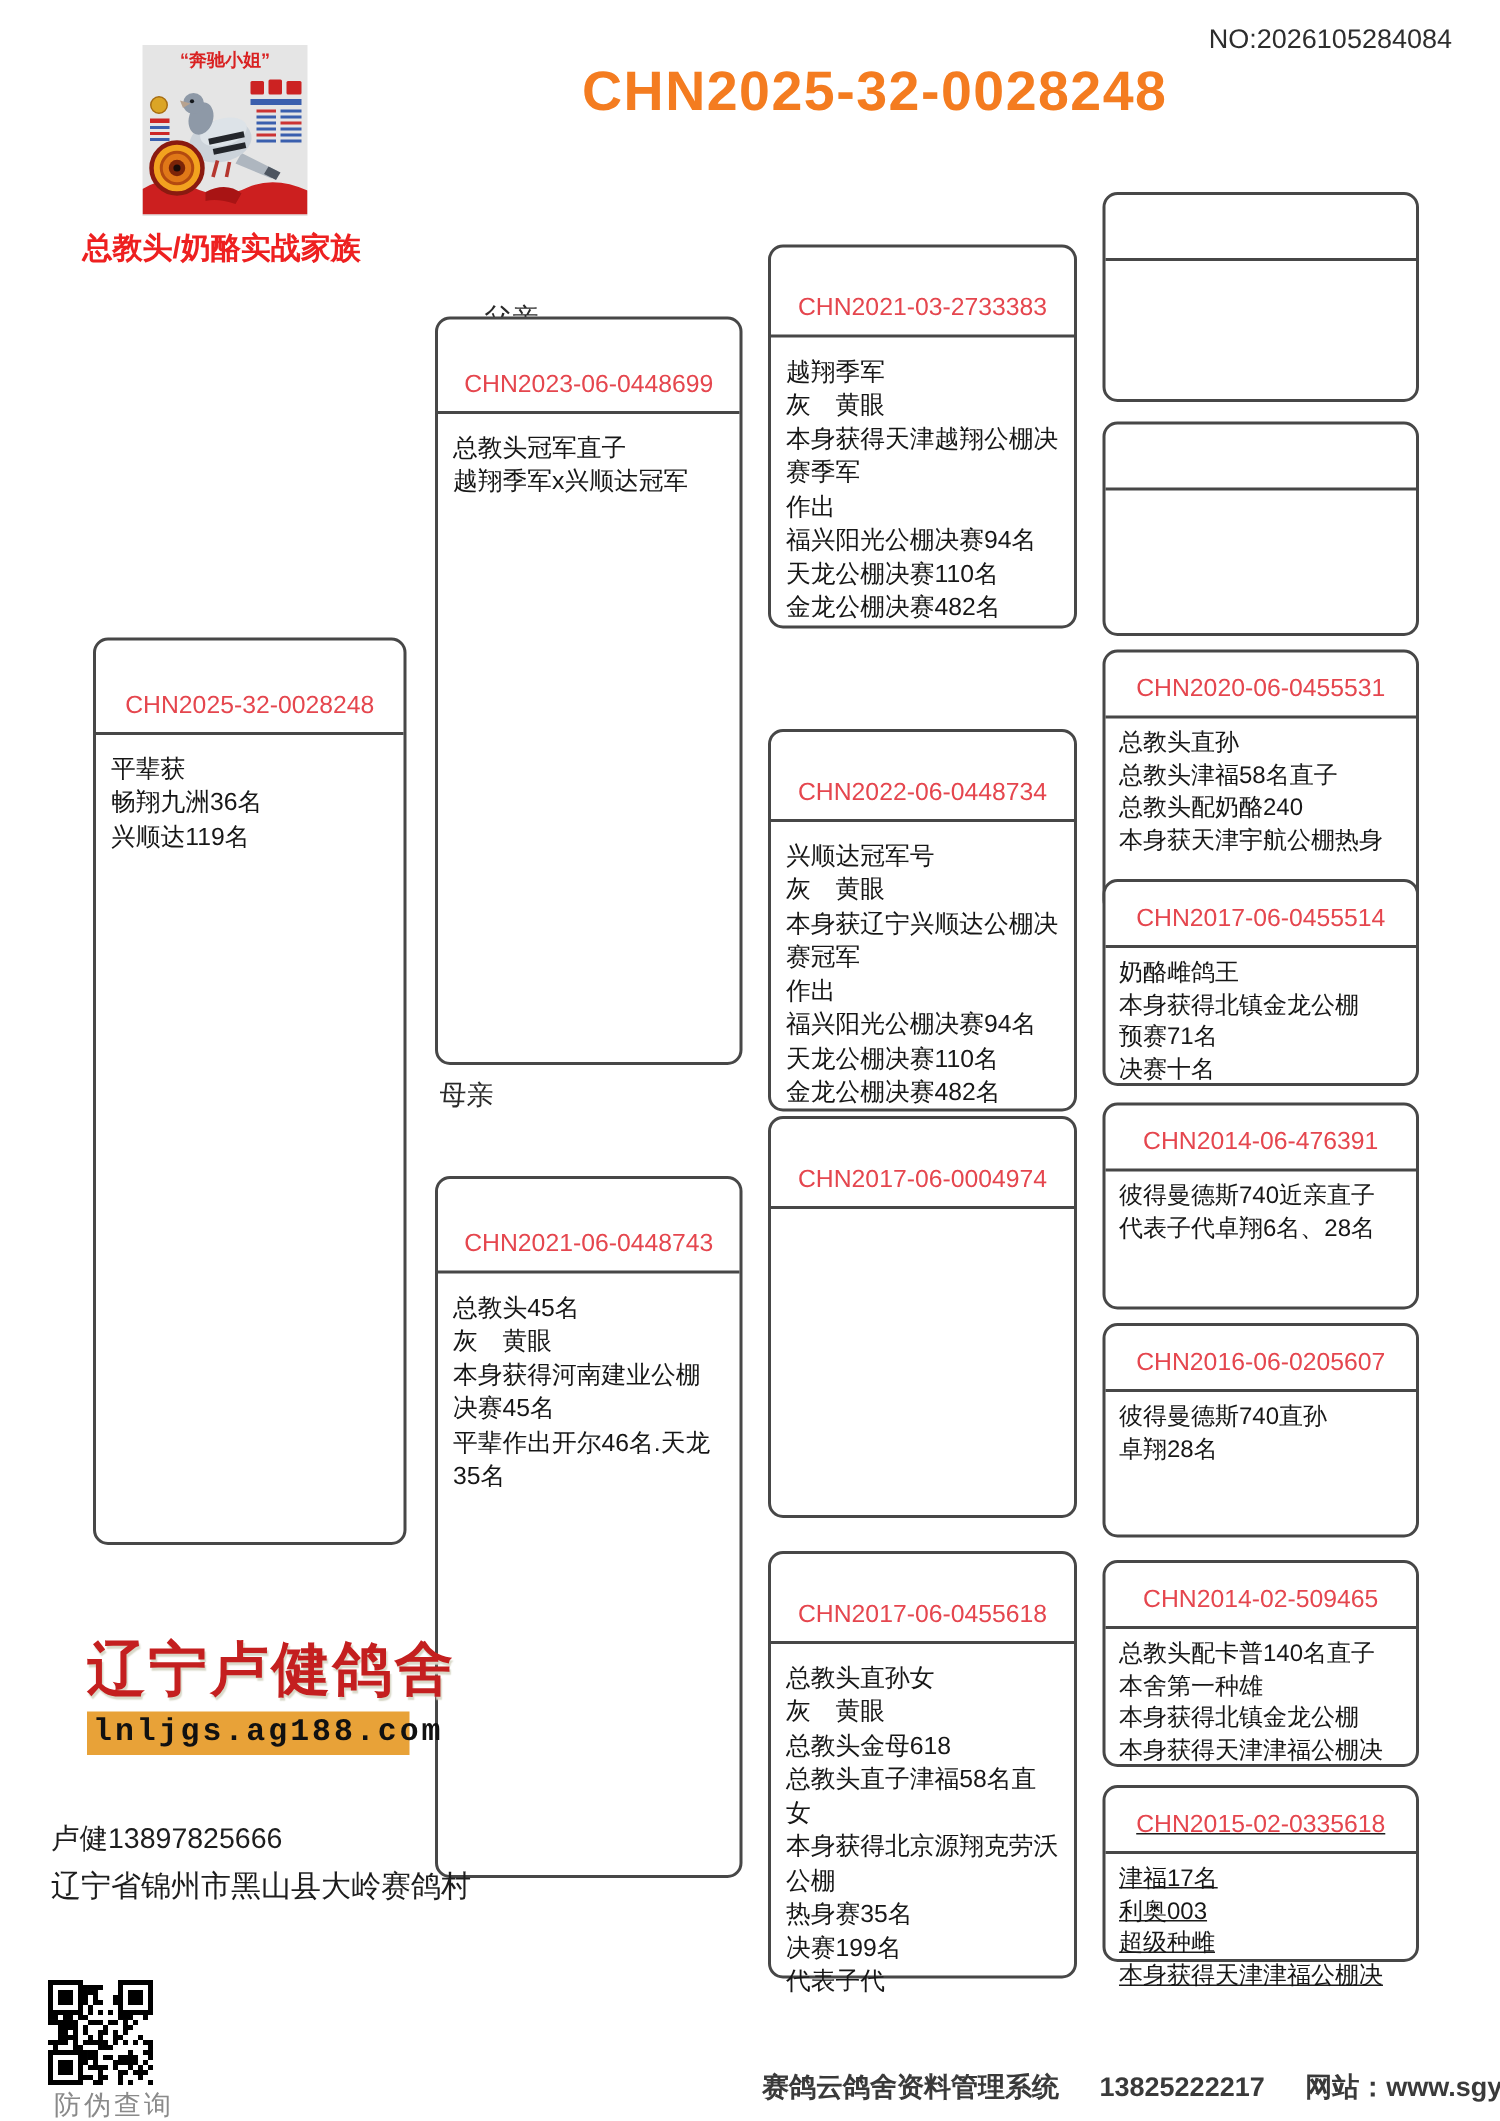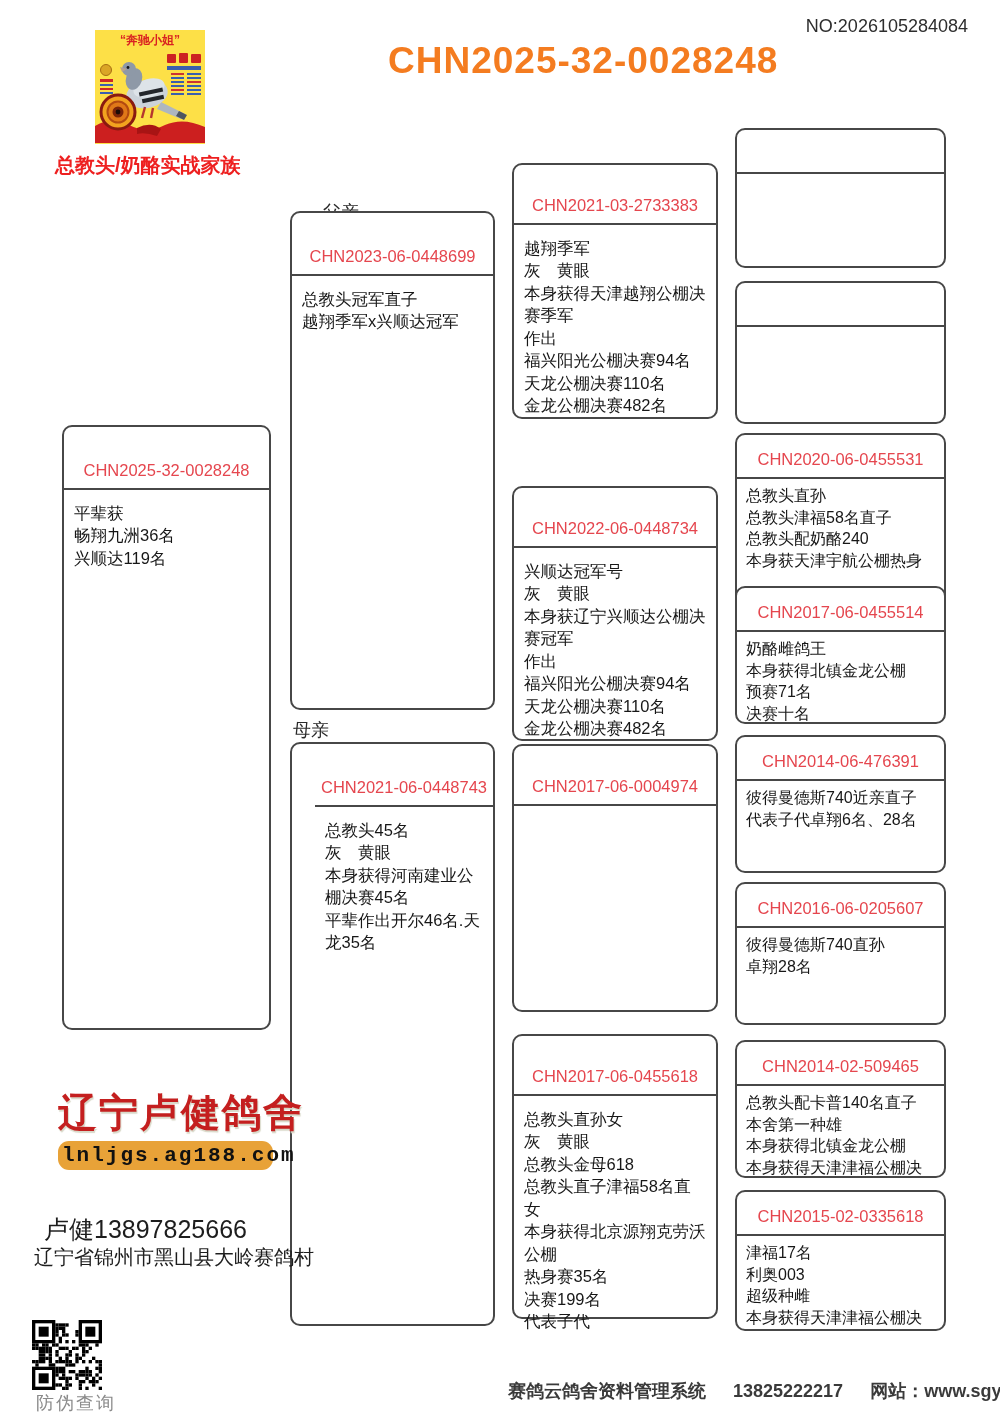--- a/index.html
+++ b/index.html
@@ -5,37 +5,37 @@
   html,body{margin:0;padding:0;background:#ffffff;}
   #page{
     position:relative;width:1000px;height:1414px;background:#ffffff;overflow:hidden;
     font-family:"Liberation Sans","DejaVu Sans",sans-serif;color:#1c1c1c;
   }
   
   .no-num{position:absolute;top:16px;right:32px;font-size:18px;color:#2d2d2d;}
   .title{position:absolute;top:40px;left:388px;font-size:37px;font-weight:600;color:#f47c20;letter-spacing:1px;}
   .family-line{position:absolute;top:152px;left:55px;font-size:20px;font-weight:700;color:#ee2020;}
   
-  .logo{position:absolute;left:95px;top:30px;width:110px;height:114px;background:#fde047;}
+  .logo{position:absolute;left:95px;top:30px;width:110px;height:114px;background:#e5e5e5;}
   .logo-title{position:absolute;top:2px;left:0;width:100%;text-align:center;font-size:12px;font-weight:700;color:#d92121;}
   .logo svg{position:absolute;left:0;top:16px;}
   
   .plabel{position:absolute;font-size:18px;color:#2a2a2a;}
   
   .pbox{position:absolute;background:#fff;border:2px solid #474747;border-radius:10px;box-sizing:border-box;}
   .hd{display:flex;align-items:flex-end;justify-content:center;border-bottom:2px solid #474747;box-sizing:border-box;padding-bottom:8px;}
   .h65{height:63px;} .h62{height:60px;} .h45{height:44px;}
   .ring{color:#e5464e;font-size:16.5px;font-weight:500;white-space:nowrap;}
   .bd{padding:12px 10px 6px 10px;font-size:16.5px;line-height:1.36;color:#171717;}
   .sm .bd{padding:6px 9px 4px 9px;font-size:16px;line-height:1.35;}
   
   .banner{position:absolute;left:58px;top:1086px;width:215px;text-align:center;}
   .banner-name{font-size:39px;font-weight:800;color:#c41f1f;letter-spacing:2px;text-shadow:1px 2px 1px #d8d8c8;white-space:nowrap;}
-  .banner-site{margin-top:1px;background:#e8a238;color:#111;font-weight:700;font-size:21px;letter-spacing:2px;padding:3px 4px;font-family:"Liberation Mono","DejaVu Sans Mono",monospace;border-radius:11px;}
-  .owner-phone{position:absolute;left:44px;top:1213px;font-size:25px;color:#1d1d1d;}
+  .banner-site{margin-top:1px;background:#e8a238;color:#111;font-weight:700;font-size:21px;letter-spacing:2px;padding:3px 4px;font-family:"Liberation Mono","DejaVu Sans Mono",monospace;}
+  .owner-phone{position:absolute;left:34px;top:1213px;font-size:19px;color:#1d1d1d;}
   .loft-address{position:absolute;left:34px;top:1244px;font-size:20px;color:#1d1d1d;}
   
   .qr{position:absolute;left:32px;top:1320px;width:70px;height:70px;}
   .qr-label{position:absolute;left:36px;top:1391px;font-size:18px;color:#8a8a8a;letter-spacing:2px;text-align:center;}
   
   .footer{position:absolute;left:508px;top:1379px;font-size:18px;font-weight:600;color:#3a3a3a;white-space:nowrap;}
   .footer span{margin-right:22px;}
   .footer span:last-child{margin-right:0;}
 </style>
 </head>
@@ -113,21 +113,21 @@
 
   <div class="pbox" style="left:290px;top:211px;width:205px;height:499px;">
     <div class="hd h65">
         <span class="ring">CHN2023-06-0448699</span>
       </div>
     <div class="bd">
         <div>总教头冠军直子</div>
         <div>越翔季军x兴顺达冠军</div>
       </div>
   </div>
-  <div class="pbox" style="left:290px;top:742px;width:205px;height:584px;padding-left:23px;">
+  <div class="pbox" style="left:290px;top:784px;width:205px;height:468px;">
     <div class="hd h65">
         <span class="ring">CHN2021-06-0448743</span>
       </div>
     <div class="bd">
         <div>总教头45名</div>
         <div>灰　黄眼</div>
         <div>本身获得河南建业公棚决赛45名</div>
         <div>平辈作出开尔46名.天龙35名</div>
       </div>
   </div>
@@ -237,21 +237,21 @@
     <div class="hd h45">
         <span class="ring">CHN2014-02-509465</span>
       </div>
     <div class="bd">
         <div>总教头配卡普140名直子</div>
         <div>本舍第一种雄</div>
         <div>本身获得北镇金龙公棚</div>
         <div>本身获得天津津福公棚决</div>
       </div>
   </div>
-  <div class="pbox sm" style="left:735px;top:1190px;width:211px;height:141px;">
+  <div class="pbox sm" style="left:735px;top:1190px;width:211px;height:118px;text-decoration:underline;">
     <div class="hd h45">
         <span class="ring">CHN2015-02-0335618</span>
       </div>
     <div class="bd">
         <div>津福17名</div>
         <div>利奥003</div>
         <div>超级种雌</div>
         <div>本身获得天津津福公棚决</div>
       </div>
   </div>

